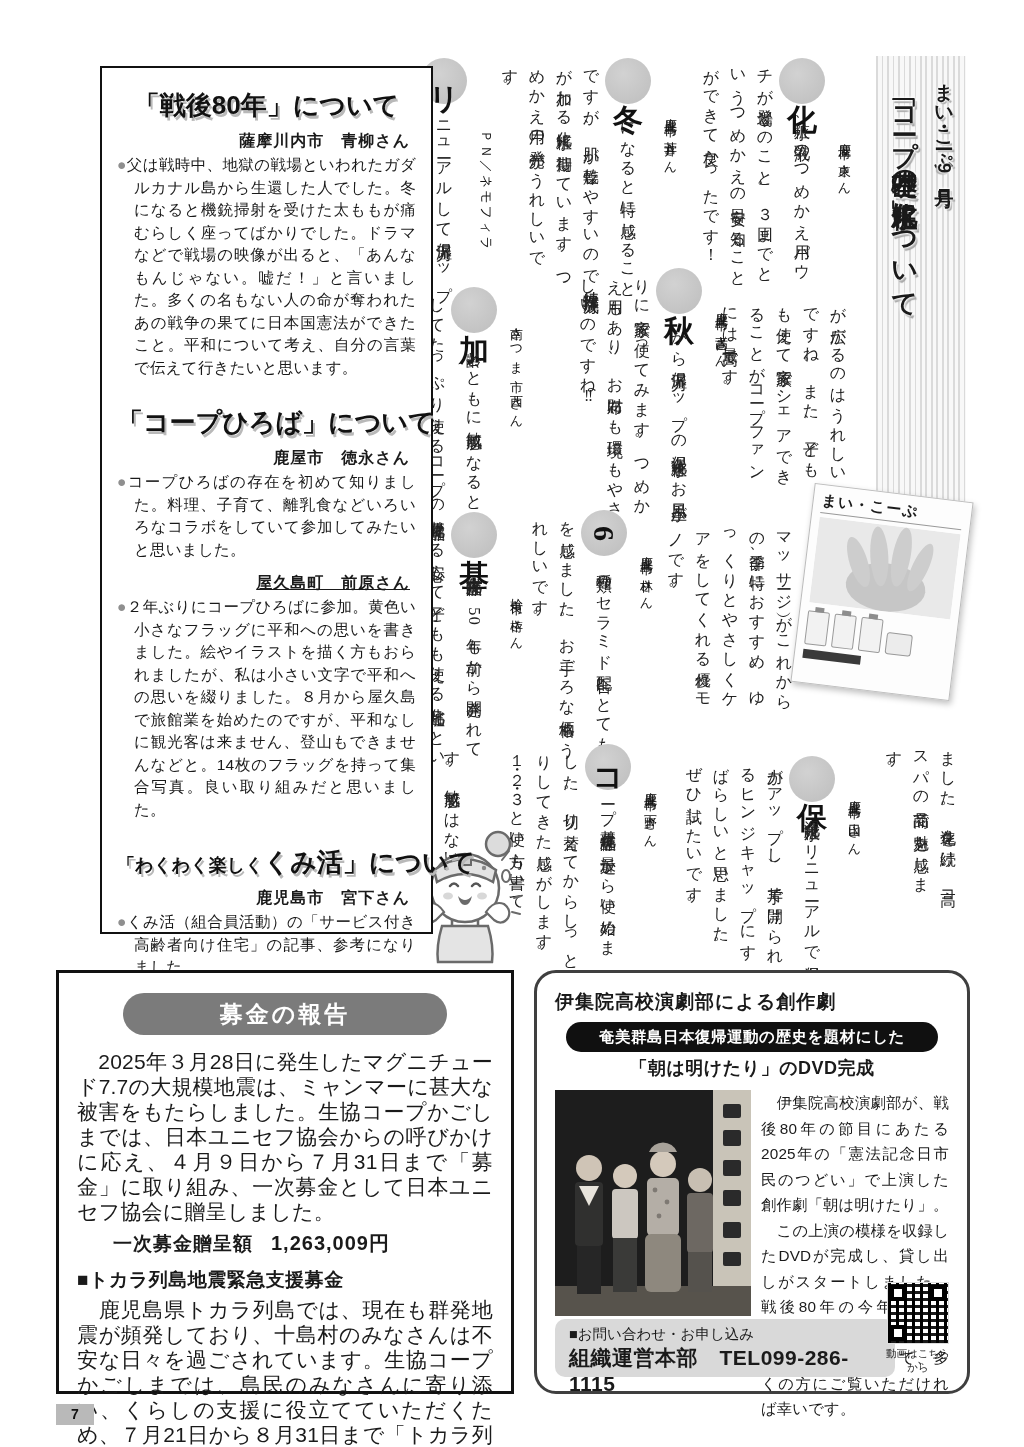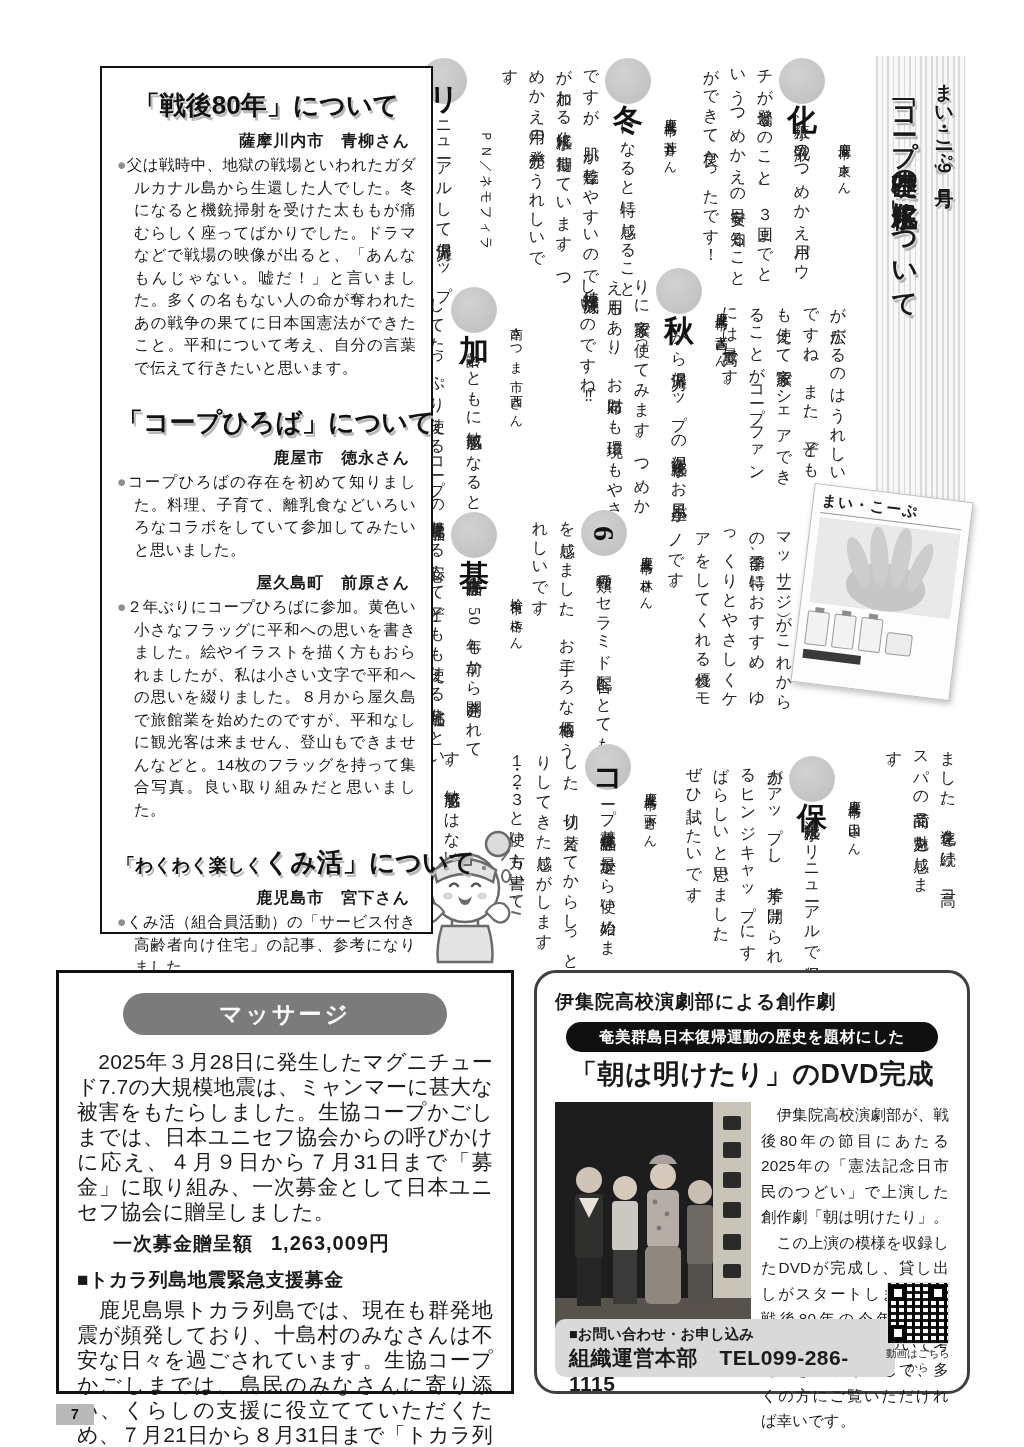--- a/index.html
+++ b/index.html
@@ -83,29 +83,29 @@
   
   .dvd-box {
     position:absolute; top:970px; left:534px; width:436px; height:424px;
     border:3px solid #3f3f3f; border-radius:22px; background:#fff; padding:12px 18px;
   }
   .dvd-kicker { font-size:19px; font-weight:bold; letter-spacing:1px; margin-top:4px; }
   .dvd-badge {
     width:372px; height:30px; margin:7px auto 4px; background:#101010; border-radius:15px;
     color:#fff; font-size:15.5px; font-weight:bold; text-align:center; line-height:30px; letter-spacing:0.5px;
   }
-  .dvd-title { text-align:center; font-size:27px; font-weight:bold; letter-spacing:0.5px; }
+  .dvd-title { text-align:center; font-size:18px; font-weight:bold; letter-spacing:0.5px; }
   .dvd-row { display:flex; margin-top:10px; gap:10px; }
   .dvd-photo { width:196px; height:226px; flex:0 0 auto; }
   .dvd-body { font-size:15.3px; line-height:25.5px; text-align:justify; white-space:pre-line; letter-spacing:0.2px; }
   .dvd-contact {
     position:absolute; left:18px; bottom:14px; width:340px; height:58px;
     background:#d9d9d9; border-radius:10px; padding:6px 14px;
   }
-  .dvd-contact .lbl { font-size:14.5px; font-weight:bold; }
+  .dvd-contact .lbl { font-size:14.5px; font-weight:normal; }
   .dvd-contact .val { font-size:21px; font-weight:bold; letter-spacing:0.5px; }
   .qr-wrap { position:absolute; right:14px; bottom:16px; width:70px; text-align:center; }
   .qr {
     width:62px; height:62px; margin:0 auto; position:relative; background:#fff; border:1px solid #ddd;
     background-image:
       repeating-linear-gradient(0deg, rgba(0,0,0,.9) 0 3px, transparent 3px 7px),
       repeating-linear-gradient(90deg, #000 0 3px, #fff 3px 8px);
   }
   .qr .f { position:absolute; width:16px; height:16px; background:#fff; border:4px solid #000; box-shadow:inset 0 0 0 2px #fff; }
   .qr .f.tl { top:2px; left:2px; } .qr .f.tr { top:2px; right:2px; } .qr .f.bl { bottom:2px; left:2px; }
@@ -240,30 +240,30 @@
   </div>
 
   <div class="left-box">
     <div class="lb-heading">「戦後80年」について</div>
     <div class="lb-attr">薩摩川内市　青柳さん</div>
     <p class="lb-body"><span class="bullet">●</span><span>父は戦時中、地獄の戦場といわれたガダルカナル島から生還した人でした。冬になると機銃掃射を受けた太ももが痛むらしく座ってばかりでした。ドラマなどで戦場の映像が出ると、「あんなもんじゃない。嘘だ！」と言いました。多くの名もない人の命が奪われたあの戦争の果てに日本国憲法ができたこと。平和について考え、自分の言葉で伝えて行きたいと思います。</span></p>
 
     <div class="lb-heading" style="margin-top:26px;">「コープひろば」について</div>
     <div class="lb-attr">鹿屋市　徳永さん</div>
     <p class="lb-body"><span class="bullet">●</span><span>コープひろばの存在を初めて知りました。料理、子育て、離乳食などいろいろなコラボをしていて参加してみたいと思いました。</span></p>
-    <div class="lb-attr" style="margin-top:12px;">屋久島町　前原さん</div>
+    <div class="lb-attr" style="margin-top:12px;text-decoration:underline;">屋久島町　前原さん</div>
     <p class="lb-body"><span class="bullet">●</span><span>２年ぶりにコープひろばに参加。黄色い小さなフラッグに平和への思いを書きました。絵やイラストを描く方もおられましたが、私は小さい文字で平和への思いを綴りました。８月から屋久島で旅館業を始めたのですが、平和なしに観光客は来ません、登山もできませんなどと。14枚のフラッグを持って集合写真。良い取り組みだと思いました。</span></p>
 
     <div class="lb-heading" style="margin-top:24px;"><span class="small">「わくわく楽しく</span><span>くみ活」について</span></div>
     <div class="lb-attr">鹿児島市　宮下さん</div>
     <p class="lb-body"><span class="bullet">●</span><span>くみ活（組合員活動）の「サービス付き高齢者向け住宅」の記事、参考になりました。</span></p>
   </div>
 
   <div class="donation-box">
-    <div class="don-title">マッサージ</div>
+    <div class="don-title">募金の報告</div>
 
     <p class="don-p">　2025年３月28日に発生したマグニチュード7.7の大規模地震は、ミャンマーに甚大な被害をもたらしました。生協コープかごしまでは、日本ユニセフ協会からの呼びかけに応え、４月９日から７月31日まで「募金」に取り組み、一次募金として日本ユニセフ協会に贈呈しました。</p>
     <div class="don-amount"><span>一次募金贈呈額</span><span class="num">1,263,009円</span></div>
 
     <div class="don-h">■トカラ列島地震緊急支援募金</div>
     <p class="don-p">　鹿児島県トカラ列島では、現在も群発地震が頻発しており、十島村のみなさんは不安な日々を過ごされています。生協コープかごしまでは、島民のみなさんに寄り添い、くらしの支援に役立てていただくため、７月21日から８月31日まで「トカラ列島地震緊急支援募金」に取り組みました。募金は、一次募金として十島村に贈呈しました。</p>
     <div class="don-amount"><span>一次募金贈呈額</span><span class="num">535,900円</span></div>
   </div>
 
   <div class="dvd-box">

